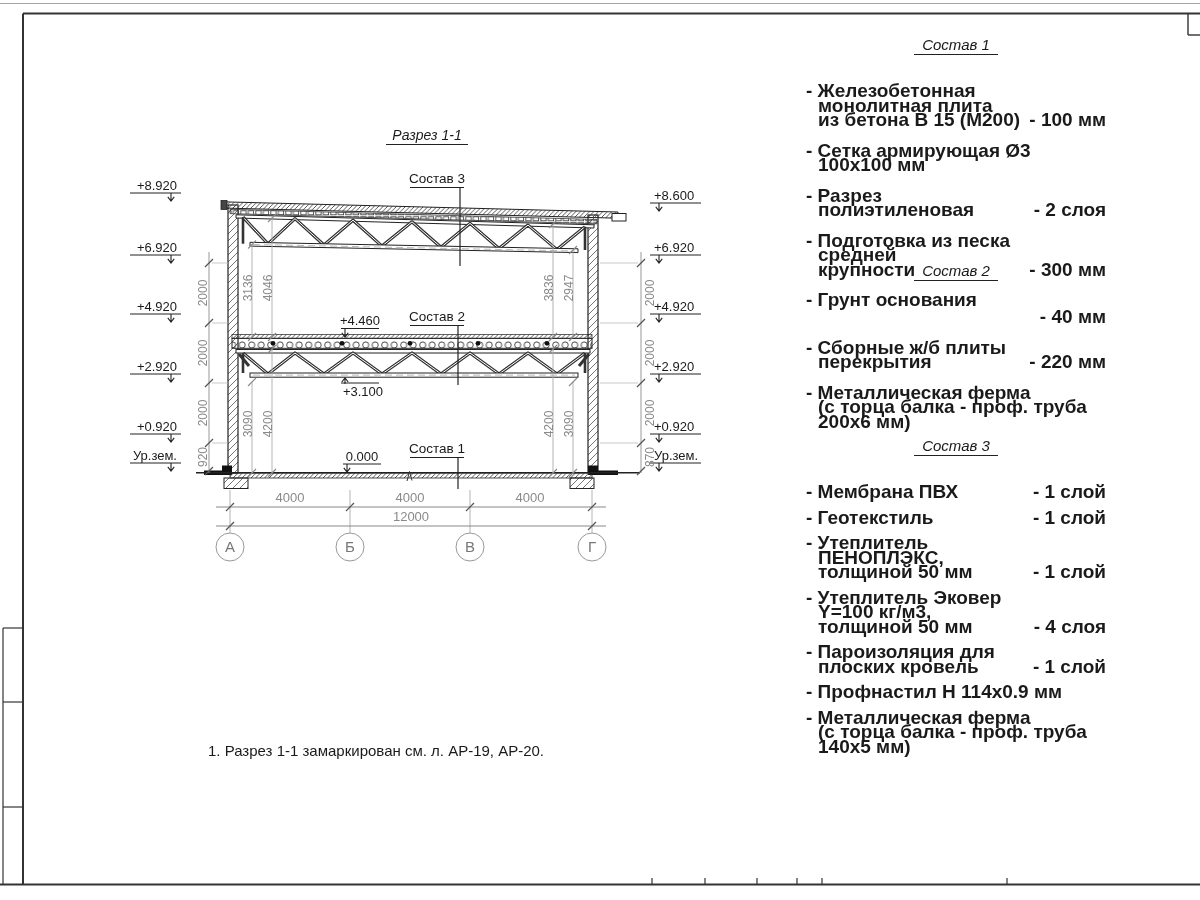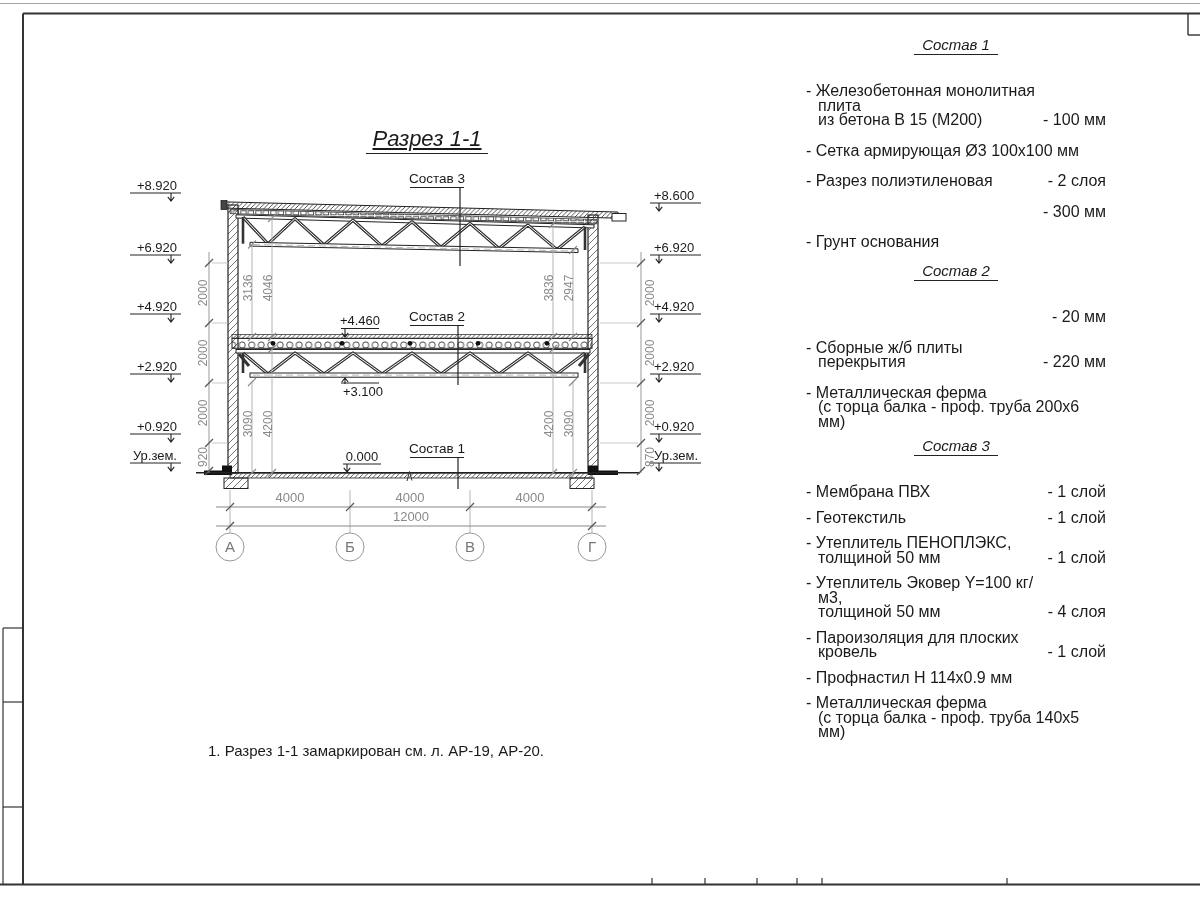--- a/index.html
+++ b/index.html
@@ -2,27 +2,27 @@
 <html lang="ru"><head>
 <meta charset="utf-8">
 <title>Разрез 1-1</title>
 <style>
   html,body{margin:0;padding:0;background:#ffffff;}
   body{width:1200px;height:900px;position:relative;overflow:hidden;
        font-family:"Liberation Sans",sans-serif;color:#1a1a1a;}
   svg{position:absolute;left:0;top:0;font-family:"Liberation Sans",sans-serif;}
   .abs{position:absolute;}
   .drawing-title{left:352px;top:126px;width:150px;text-align:center;}
-  .drawing-title span{display:inline-block;font-style:italic;font-size:22px;
-       padding:0 6px 1px 6px;border-bottom:1.4px solid #222;text-decoration:underline;}
+  .drawing-title span{display:inline-block;font-style:italic;font-size:14px;
+       padding:0 6px 1px 6px;border-bottom:1.4px solid #222;}
   .comp-section{left:806px;width:300px;}
   .comp-head{text-align:center;margin-bottom:29px;}
   .comp-head span{display:inline-block;font-style:italic;font-size:15px;
        padding:0 8px 1px 8px;border-bottom:1.2px solid #222;}
-  .comp-item{display:flex;align-items:flex-end;font-size:16px;line-height:14.5px;}
+  .comp-item{display:flex;align-items:flex-end;font-size:19px;line-height:14.5px;font-weight:bold;}
   .s12 .comp-item{margin-bottom:16px;}
   .s3 .comp-item{margin-bottom:11px;}
   .comp-text{white-space:pre-line;padding-left:12px;text-indent:-12px;}
   .comp-val{margin-left:auto;white-space:nowrap;padding-left:8px;}
   .note{left:208px;top:742px;font-size:15px;}
 </style>
 </head>
 <body>
 
 <svg width="1200" height="900" viewBox="0 0 1200 900">
@@ -309,32 +309,34 @@
   </div>
   <div class="comp-item">
     <div class="comp-text">- Сетка армирующая Ø3 100х100 мм</div>
     <div class="comp-val"></div>
   </div>
   <div class="comp-item">
     <div class="comp-text">- Разрез полиэтиленовая</div>
     <div class="comp-val">-  2 слоя</div>
   </div>
   <div class="comp-item">
+    <div class="comp-text">- Подготовка из песка средней
+крупности</div>
     <div class="comp-val">- 300 мм</div>
   </div>
   <div class="comp-item">
     <div class="comp-text">- Грунт основания</div>
     <div class="comp-val"></div>
   </div>
 </div>
 
 <div class="abs comp-section s12" style="top:262px;">
   <div class="comp-head"><span>Состав 2</span></div>
   <div class="comp-item">
-    <div class="comp-val">- 20 мм</div>
+    <div class="comp-val">- 40 мм</div>
   </div>
   <div class="comp-item">
     <div class="comp-text">- Сборные ж/б плиты перекрытия</div>
     <div class="comp-val">- 220 мм</div>
   </div>
   <div class="comp-item">
     <div class="comp-text">- Металлическая ферма
 (с торца балка - проф. труба 200х6 мм)</div>
     <div class="comp-val"></div>
   </div>

